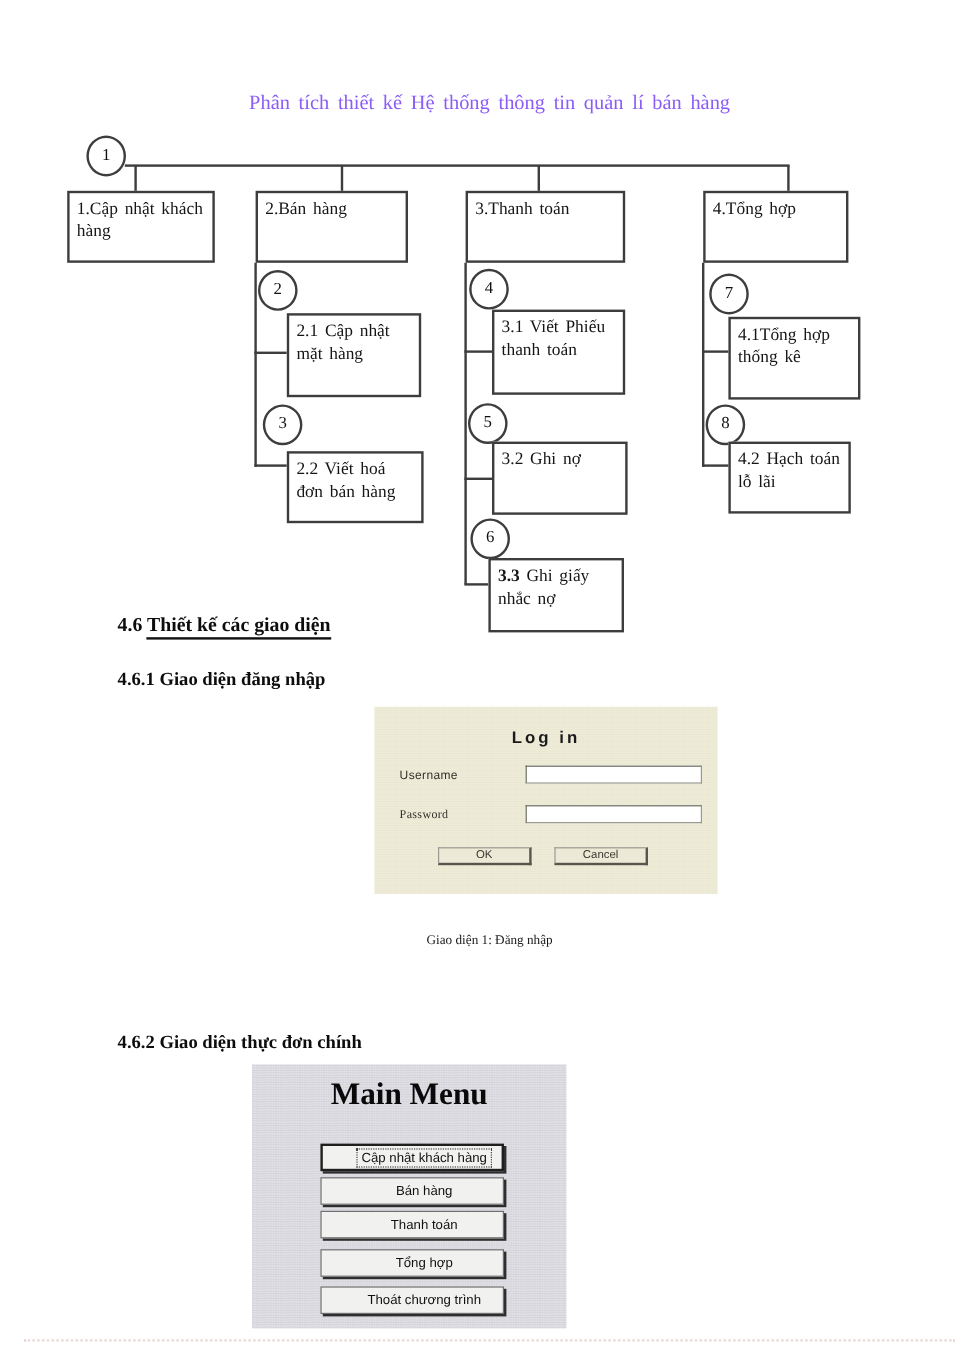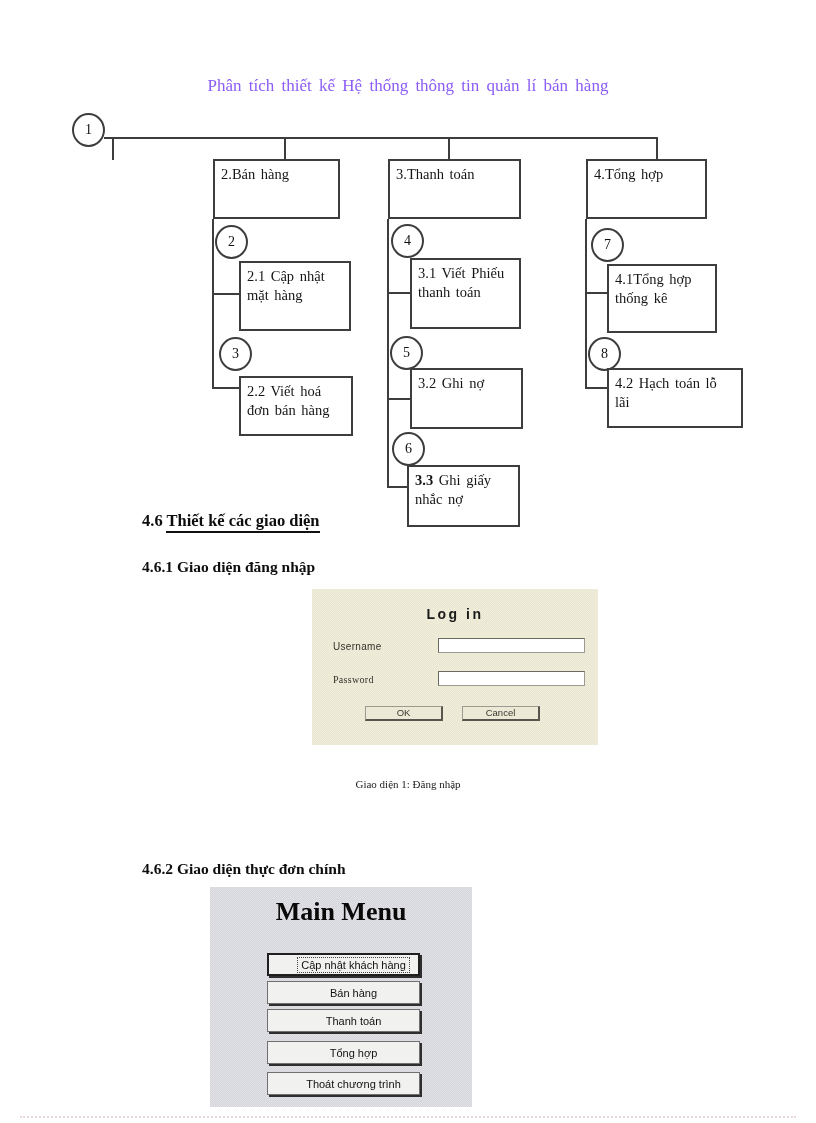--- a/index.html
+++ b/index.html
@@ -7,21 +7,21 @@
   .page {
     position:relative; width:816px; height:1123px; margin:0 auto;
     background:#ffffff; overflow:hidden;
     font-family:"Liberation Serif","DejaVu Serif",serif; color:#151515;
   }
   
   .doc-title {
     position:absolute; top:76px; left:0; width:816px; text-align:center;
     font-size:17px; word-spacing:3px; color:#8b5cf6;
   }
-  .sec-h { position:absolute; left:98px; font-weight:bold; font-size:16px; color:#0d0d0d;margin-left:44px; }
+  .sec-h { position:absolute; left:98px; font-weight:bold; font-size:16px; color:#0d0d0d; }
   .sec-h .ul { text-decoration:none; border-bottom:2px solid #111; padding-bottom:1px; }
   .caption { position:absolute; left:0; width:816px; text-align:center; font-size:11px; color:#1a1a1a; }
   
   .dline { position:absolute; background:#3d3d3d; }
   .dbox {
     position:absolute; border:2px solid #3d3d3d; background:#fff;
     font-size:14.5px; line-height:1.32; padding:4px 6px; overflow:hidden;
     word-spacing:2px;
   }
   .dcircle {
@@ -86,20 +86,21 @@
   <div class="dcircle" style="left:72px; top:113px;">
     <span>1</span>
   </div>
 
   <div class="dline" style="left:104px; top:137px; width:554px; height:2px;"></div>
   <div class="dline" style="left:112px; top:138px; width:2px; height:22px;"></div>
   <div class="dline" style="left:284px; top:138px; width:2px; height:22px;"></div>
   <div class="dline" style="left:448px; top:138px; width:2px; height:22px;"></div>
   <div class="dline" style="left:656px; top:138px; width:2px; height:22px;"></div>
 
+  <div class="dbox" style="left:56px;  top:159px; width:123px; height:60px;">1.Cập nhật khách hàng</div>
   <div class="dbox" style="left:213px; top:159px; width:127px; height:60px;">2.Bán hàng</div>
   <div class="dbox" style="left:388px; top:159px; width:133px; height:60px;">3.Thanh toán</div>
   <div class="dbox" style="left:586px; top:159px; width:121px; height:60px;">4.Tổng hợp</div>
 
   <div class="dline" style="left:212px; top:219px; width:2px; height:170px;"></div>
   <div class="dline" style="left:387px; top:219px; width:2px; height:268px;"></div>
   <div class="dline" style="left:585px; top:219px; width:2px; height:170px;"></div>
 
   <div class="dline" style="left:212px; top:293px; width:27px; height:2px;"></div>
   <div class="dline" style="left:212px; top:387px; width:27px; height:2px;"></div>
@@ -130,21 +131,21 @@
   <div class="dcircle" style="left:588px; top:337px;">
       <span>8</span>
     </div>
 
   <div class="dbox" style="left:239px; top:261px; width:112px; height:70px;">2.1 Cập nhật mặt hàng</div>
   <div class="dbox" style="left:239px; top:376px; width:114px; height:60px;">2.2 Viết hoá đơn bán hàng</div>
   <div class="dbox" style="left:410px; top:258px; width:111px; height:71px;">3.1 Viết Phiếu thanh toán</div>
   <div class="dbox" style="left:410px; top:368px; width:113px; height:61px;">3.2 Ghi nợ</div>
   <div class="dbox" style="left:407px; top:465px; width:113px; height:62px;"><b>3.3</b><span> Ghi giấy nhắc nợ</span></div>
   <div class="dbox" style="left:607px; top:264px; width:110px; height:69px;">4.1Tổng hợp thống kê</div>
-  <div class="dbox" style="left:607px; top:368px; width:136px; height:60px;">4.2 Hạch toán lỗ lãi</div>
+  <div class="dbox" style="left:607px; top:368px; width:102px; height:60px;">4.2 Hạch toán lỗ lãi</div>
 
   <div class="sec-h" style="top:511px; font-size:16.5px;">
     <span>4.6</span>
     <span class="ul">Thiết kế các giao diện</span>
   </div>
   <div class="sec-h" style="top:558px; font-size:15.5px;">4.6.1 Giao diện đăng nhập</div>
 
   <div class="login-panel">
     <div class="login-title">Log in</div>
     <div class="login-label" style="top:52px;">Username</div>

